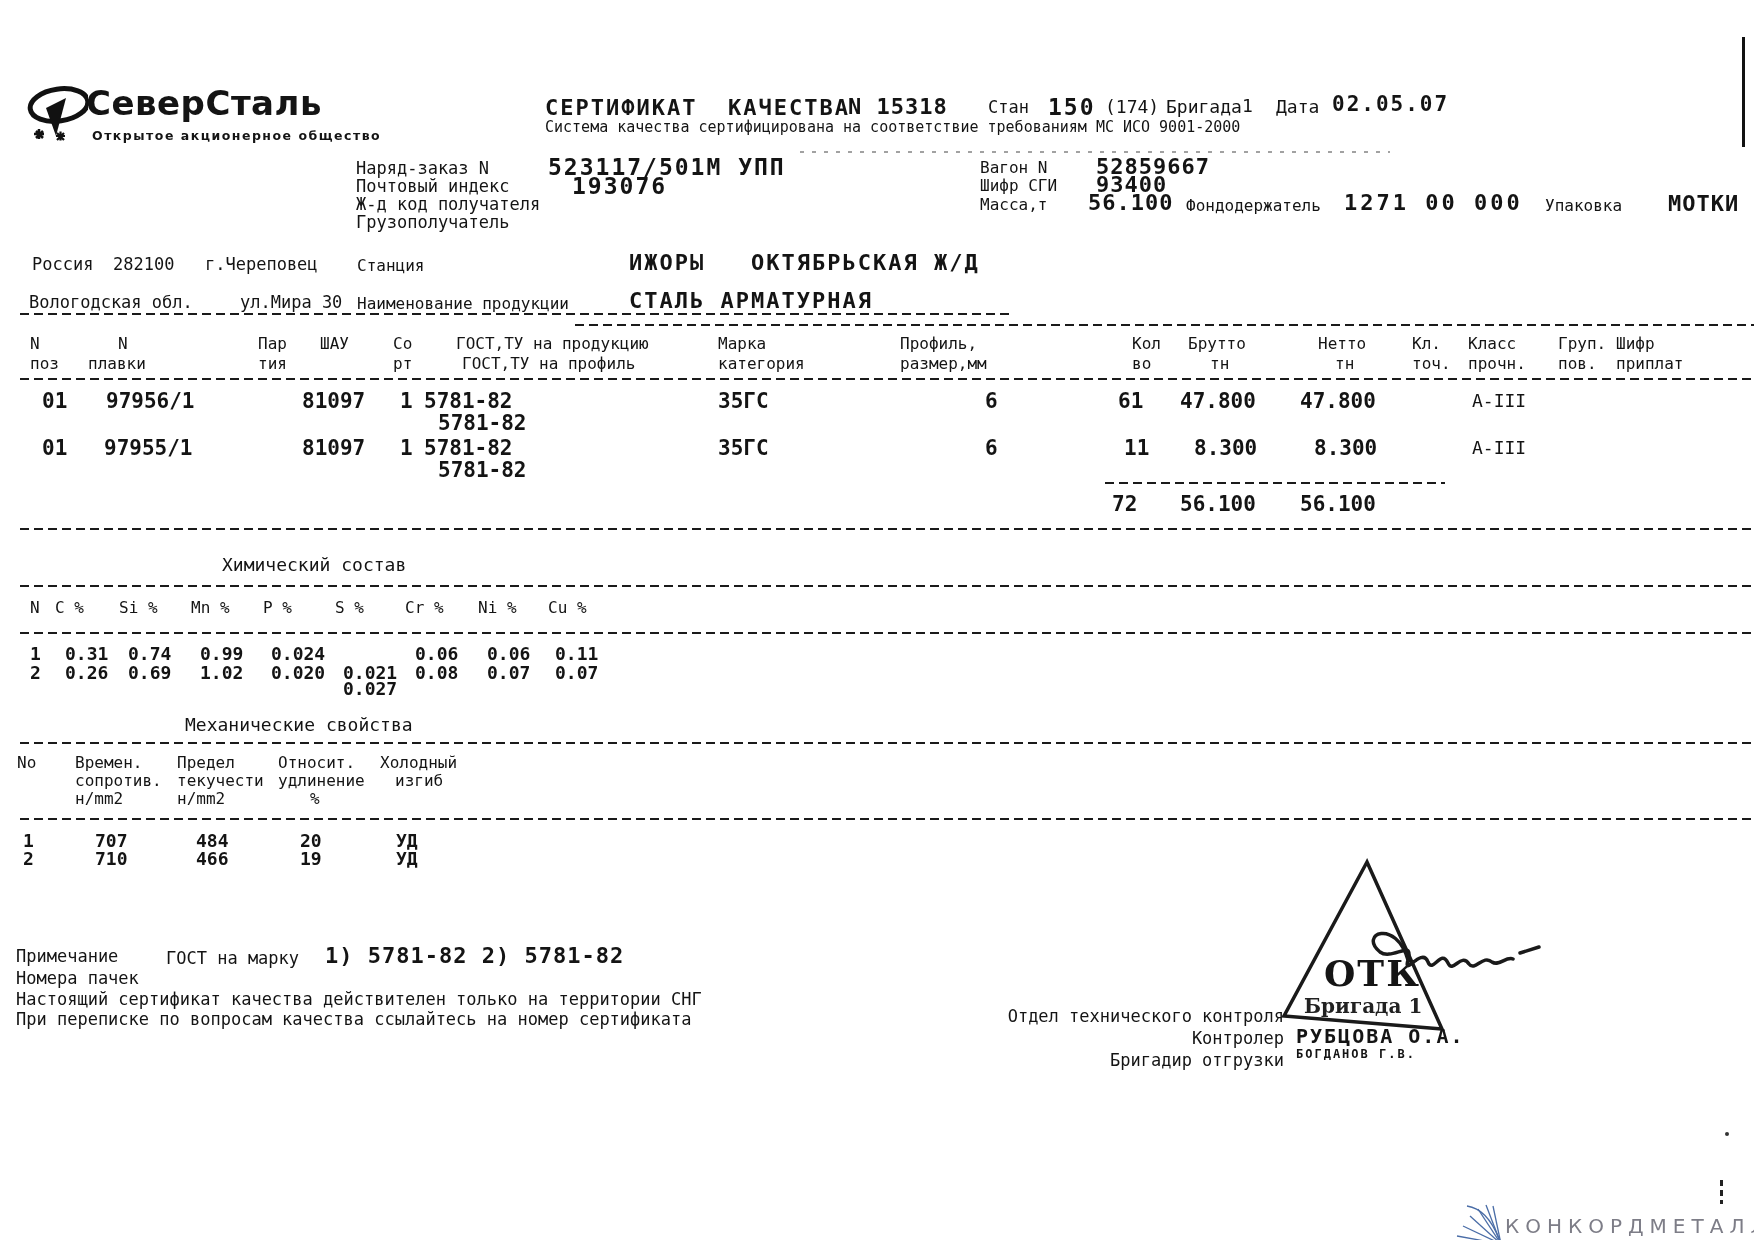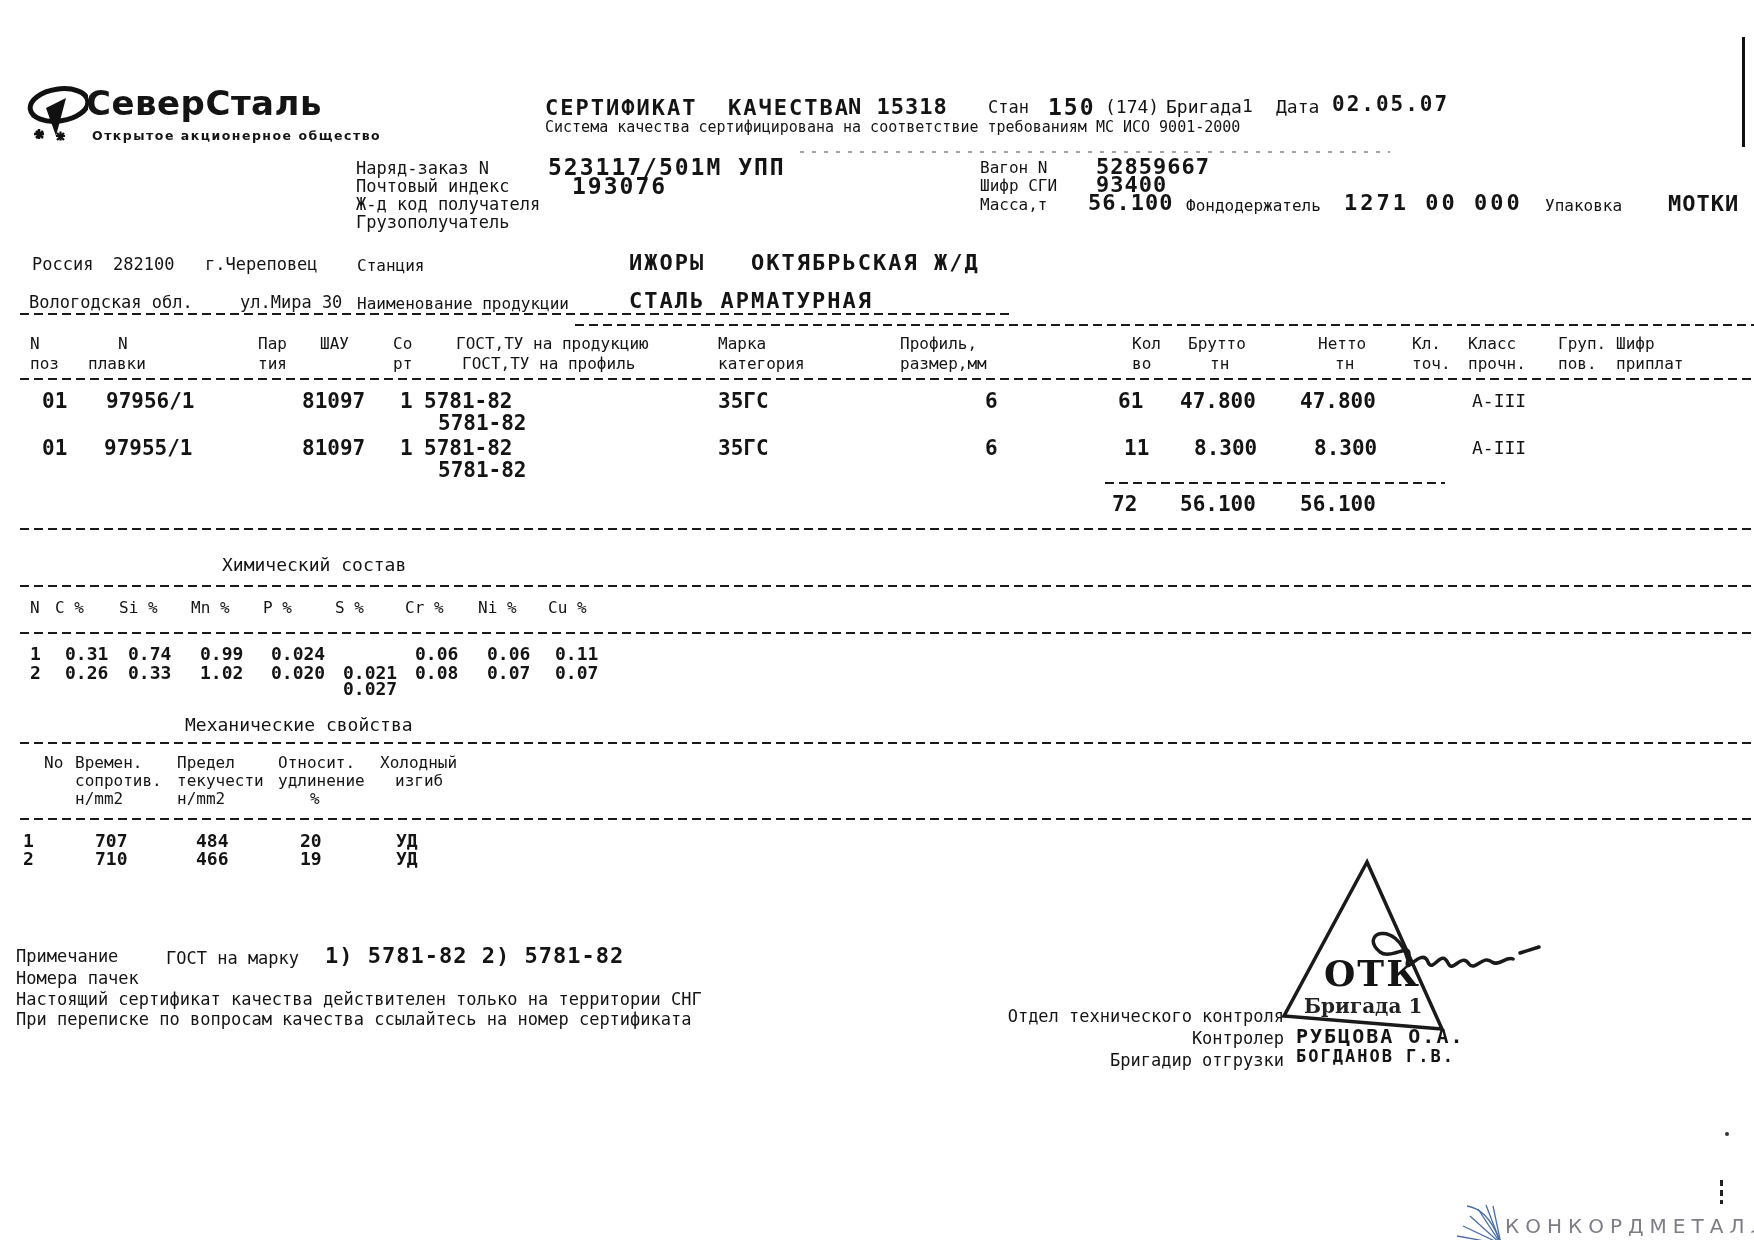--- a/index.html
+++ b/index.html
@@ -160,31 +160,31 @@
   <span class="t s18 b" style="left:65px;top:645px">0.31</span>
   <span class="t s18 b" style="left:128px;top:645px">0.74</span>
   <span class="t s18 b" style="left:200px;top:645px">0.99</span>
   <span class="t s18 b" style="left:271px;top:645px">0.024</span>
   <span class="t s18 b" style="left:343px;top:680px">0.027</span>
   <span class="t s18 b" style="left:415px;top:645px">0.06</span>
   <span class="t s18 b" style="left:487px;top:645px">0.06</span>
   <span class="t s18 b" style="left:555px;top:645px">0.11</span>
   <span class="t s18 b" style="left:30px;top:664px">2</span>
   <span class="t s18 b" style="left:65px;top:664px">0.26</span>
-  <span class="t s18 b" style="left:128px;top:664px">0.33</span>
+  <span class="t s18 b" style="left:128px;top:664px">0.69</span>
   <span class="t s18 b" style="left:200px;top:664px">1.02</span>
   <span class="t s18 b" style="left:271px;top:664px">0.020</span>
   <span class="t s18 b" style="left:343px;top:664px">0.021</span>
   <span class="t s18 b" style="left:415px;top:664px">0.08</span>
   <span class="t s18 b" style="left:487px;top:664px">0.07</span>
   <span class="t s18 b" style="left:555px;top:664px">0.07</span>
 
   <span class="t s18" style="left:185px;top:716px">Механические свойства</span>
   <div class="dash" style="left:20px;top:742px;width:1734px"></div>
-  <span class="t s16" style="left:44px;top:755px">No</span>
+  <span class="t s16" style="left:17px;top:755px">No</span>
   <span class="t s16" style="left:75px;top:755px">Времен.</span>
   <span class="t s16" style="left:75px;top:773px">сопротив.</span>
   <span class="t s16" style="left:75px;top:791px">н/mm2</span>
   <span class="t s16" style="left:177px;top:755px">Предел</span>
   <span class="t s16" style="left:177px;top:773px">текучести</span>
   <span class="t s16" style="left:177px;top:791px">н/mm2</span>
   <span class="t s16" style="left:278px;top:755px">Относит.</span>
   <span class="t s16" style="left:278px;top:773px">удлинение</span>
   <span class="t s16" style="left:310px;top:791px">%</span>
   <span class="t s16" style="left:380px;top:755px">Холодный</span>
@@ -211,21 +211,21 @@
   <svg style="left:1240px;top:848px" width="330" height="200" viewBox="0 0 330 200">
     <path d="M127 14 L44 168 L202 181 Z" fill="none" stroke="#1a1a1a" stroke-width="3.5" stroke-linejoin="miter"></path>
     <text x="84" y="138" font-family="DejaVu Serif, serif" font-size="36" font-weight="bold" letter-spacing="2" fill="#151515">ОТК</text>
     <text x="64" y="165" font-family="DejaVu Serif, serif" font-size="20" font-weight="bold" fill="#222">Бригада 1</text>
     <path d="M168 112 C156 70 118 86 140 104 C152 113 174 90 168 112 C163 130 182 98 188 114 C193 126 201 100 208 115 C213 126 221 104 229 116 C235 124 243 106 252 114 C259 119 266 108 273 111 M280 105 L299 99" fill="none" stroke="#1a1a1a" stroke-width="3.5" stroke-linecap="round"></path>
   </svg>
   <span class="t" style="left:990px;top:1008px;width:294px;text-align:right">Отдел технического контроля</span>
   <span class="t" style="left:990px;top:1030px;width:294px;text-align:right">Контролер</span>
   <span class="t b" style="left:1296px;top:1026px;font-size:20px;letter-spacing:2px">РУБЦОВА О.А.</span>
   <span class="t" style="left:990px;top:1052px;width:294px;text-align:right">Бригадир отгрузки</span>
-  <span class="t b" style="left:1296px;top:1048px;font-size:17px;letter-spacing:2px">БОГДАНОВ Г.В.</span>
+  <span class="t b" style="left:1296px;top:1048px;font-size:12px;letter-spacing:2px">БОГДАНОВ Г.В.</span>
 
   <div class="vline" style="left:1742px;top:37px;width:3px;height:110px"></div>
   <div class="dot" style="left:1725px;top:1132px"></div>
   <div class="vdash" style="left:1720px;top:1180px;height:24px"></div>
 
   <svg style="left:1455px;top:1204px" width="52" height="40" viewBox="0 0 52 40">
     <g stroke="#4a6da7" stroke-width="1.3" fill="none">
       <path d="M46 40 L2 32"></path>
         <path d="M46 40 L8 22"></path>
         <path d="M46 40 L15 12"></path>

